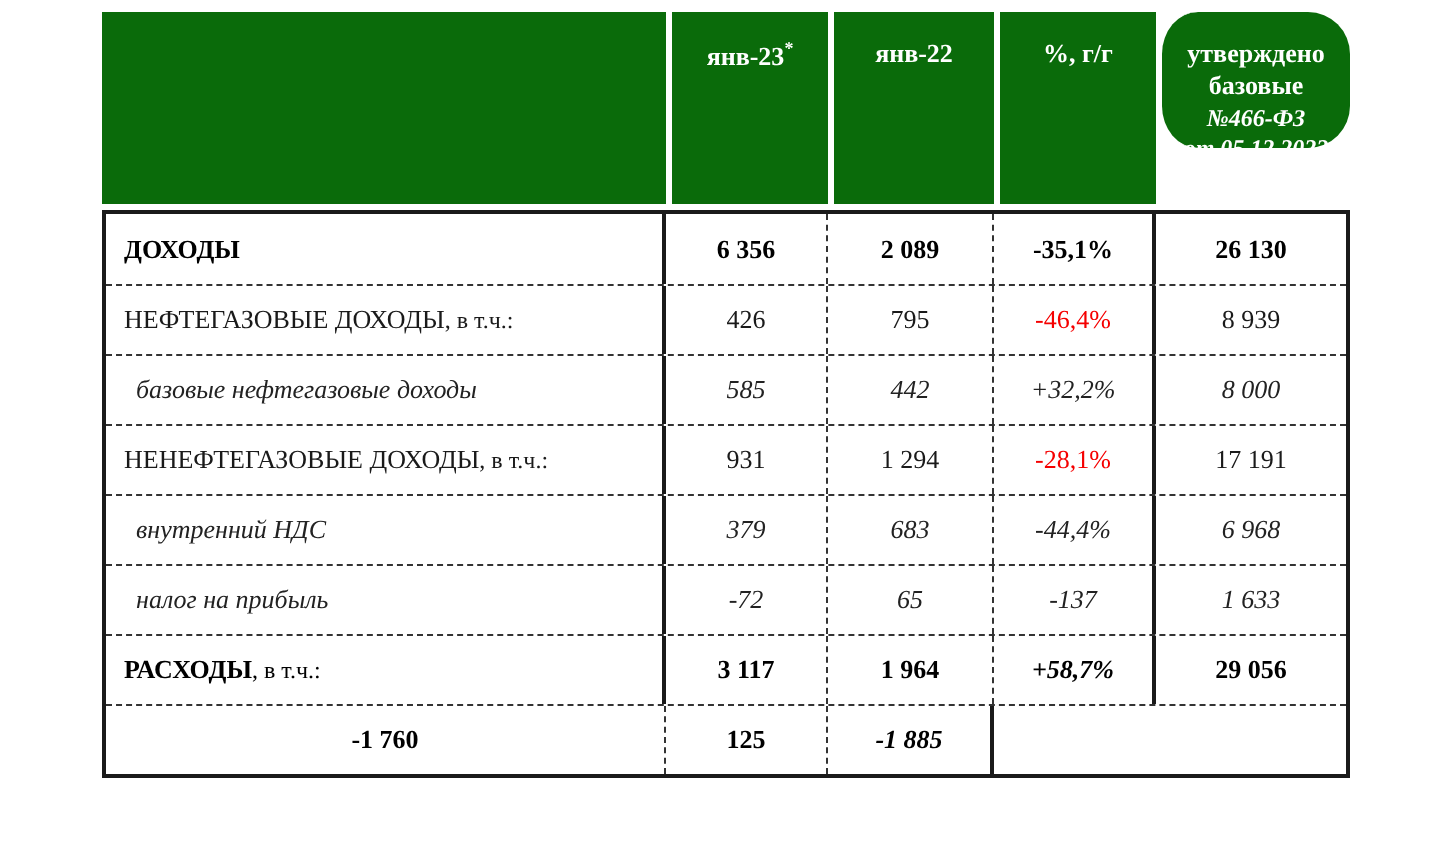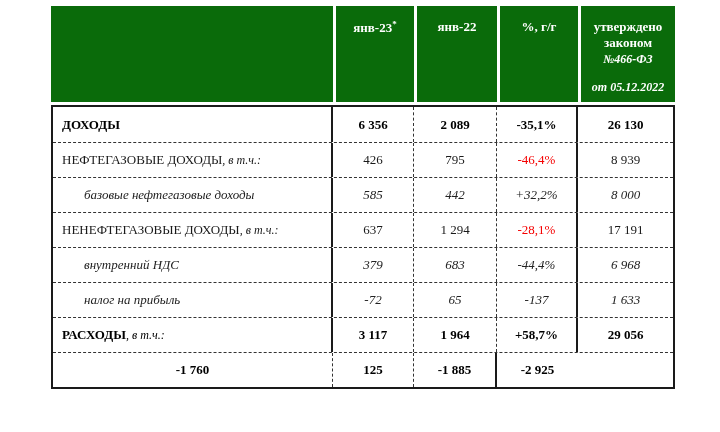--- a/index.html
+++ b/index.html
@@ -6,56 +6,56 @@
   body{width:720px;height:432px;font-family:"Liberation Serif","DejaVu Serif",serif;-webkit-font-smoothing:antialiased;}
   .page{position:relative;width:720px;height:432px;background:#fff;overflow:hidden;}
   .tbl{position:absolute;left:51px;top:6px;width:624px;}
 
   
   .hrow{display:grid;grid-template-columns:282px 81px 83px 81px 97px;height:96px;}
   .hcell{background:#0a6b0a;color:#fff;font-weight:bold;font-size:13px;text-align:center;
          box-sizing:border-box;padding-top:13px;}
   .hcell + .hcell{border-left:3px solid #ffffff;}
   .hcell sup{font-size:9px;vertical-align:super;}
-  .hcell-approved{display:flex;flex-direction:column;align-items:center;padding-top:13px;padding-bottom:7px;height:96px;line-height:1.25;}
+  .hcell-approved{display:flex;flex-direction:column;align-items:center;padding-top:13px;padding-bottom:7px;height:68px;line-height:1.25;border-radius:21px;}
   .h-it{font-style:italic;font-size:12px;}
   .h-date{margin-top:auto;font-style:italic;font-size:12px;}
 
   
   .tbody{margin-top:3px;border:2px solid #1a1a1a;box-sizing:border-box;background:#fff;text-align:center;}
   .row{display:grid;grid-template-columns:280px 81px 83px 81px 95px;height:35px;box-sizing:border-box;}
   .row + .row{border-top:1px dashed #333;}
   .lcell{display:flex;align-items:center;padding-left:9px;font-size:13px;color:#1a1a1a;
          border-right:2px solid #1a1a1a;box-sizing:border-box;white-space:nowrap;}
   .vcell{display:flex;align-items:center;justify-content:center;font-size:13px;color:#1a1a1a;box-sizing:border-box;}
   .b-dash{border-right:1px dashed #333;}
   .b-solid{border-right:2px solid #1a1a1a;}
 
   .row.main .lcell,.row.main .vcell{font-weight:bold;color:#000;}
-  .row.sub .lcell{padding-left:31px;font-family:Liberation Serif, serif;}
+  .row.sub .lcell{padding-left:15px;font-family:Liberation Serif, serif;}
   .row.sub .lcell,.row.sub .vcell{font-style:italic;color:#222;}
-  .sfx{font-style:italic;font-weight:normal;font-size:12px;white-space:pre;}
+  .sfx{font-weight:normal;font-size:12px;white-space:pre;}
   .neg{color:#f50000;}
   .pos{color:#2d7a3a;}
-  .it{}
+  .it{font-style:italic;}
 </style>
 </head>
 <body>
 
 <div class="page">
   <div class="tbl">
 
     <div class="hrow">
       <div class="hcell"></div>
       <div class="hcell"><span>янв-23</span><sup>*</sup></div>
       <div class="hcell"><span>янв-22</span></div>
       <div class="hcell"><span>%, г/г</span></div>
       <div class="hcell hcell-approved">
         <span>утверждено</span>
-        <span>законом</span>
+        <span>базовые</span>
         <span class="h-it">№466-ФЗ</span>
         <span class="h-date">от 05.12.2022</span>
       </div>
     </div>
 
     <div class="tbody">
 
       <div class="row main">
         <div class="lcell">
             <span>ДОХОДЫ</span>
@@ -86,21 +86,21 @@
         <div class="vcell b-dash">442</div>
         <div class="vcell b-solid pos">+32,2%</div>
         <div class="vcell">8 000</div>
       </div>
 
       <div class="row caps">
         <div class="lcell">
             <span>НЕНЕФТЕГАЗОВЫЕ ДОХОДЫ</span>
             <span class="sfx">, в т.ч.:</span>
           </div>
-        <div class="vcell b-dash">637</div>
+        <div class="vcell b-dash">931</div>
         <div class="vcell b-dash">1 294</div>
         <div class="vcell b-solid neg">-28,1%</div>
         <div class="vcell">17 191</div>
       </div>
 
       <div class="row sub">
         <div class="lcell">
             <span>внутренний НДС</span>
           </div>
         <div class="vcell b-dash">379</div>
@@ -128,18 +128,17 @@
         <div class="vcell b-dash">1 964</div>
         <div class="vcell b-solid pos it">+58,7%</div>
         <div class="vcell">29 056</div>
       </div>
 
 
       <div class="row main">
         <div class="vcell b-dash">-1 760</div>
         <div class="vcell b-dash">125</div>
         <div class="vcell b-solid neg it">-1 885</div>
-        <div class="vcell">-2 925</div>
       </div>
 
     </div>
   </div>
 </div>
 
 </body></html>

